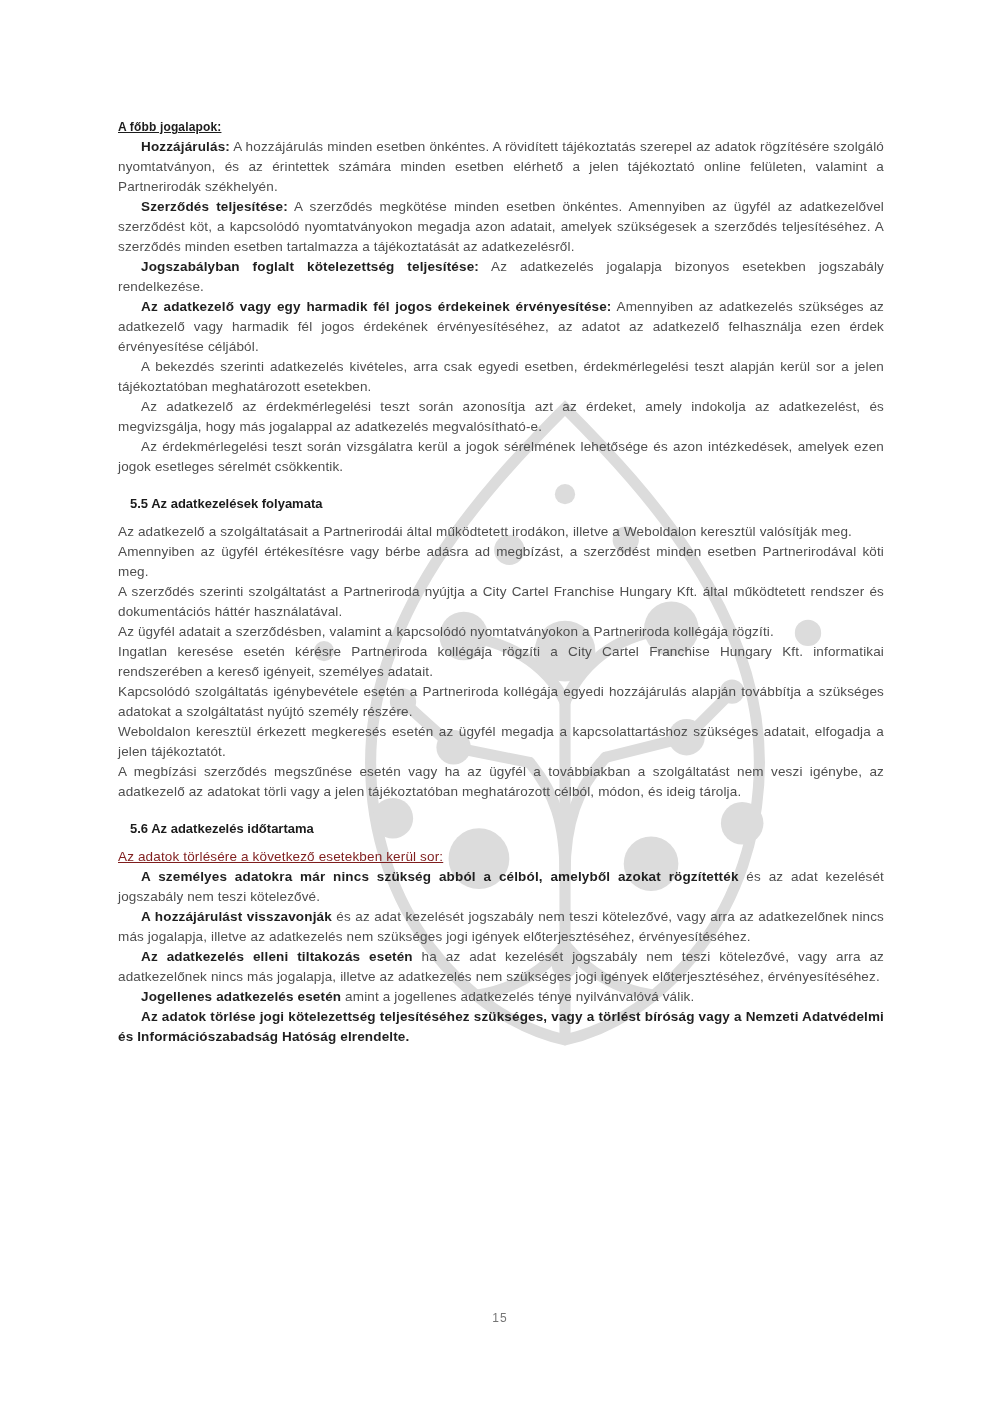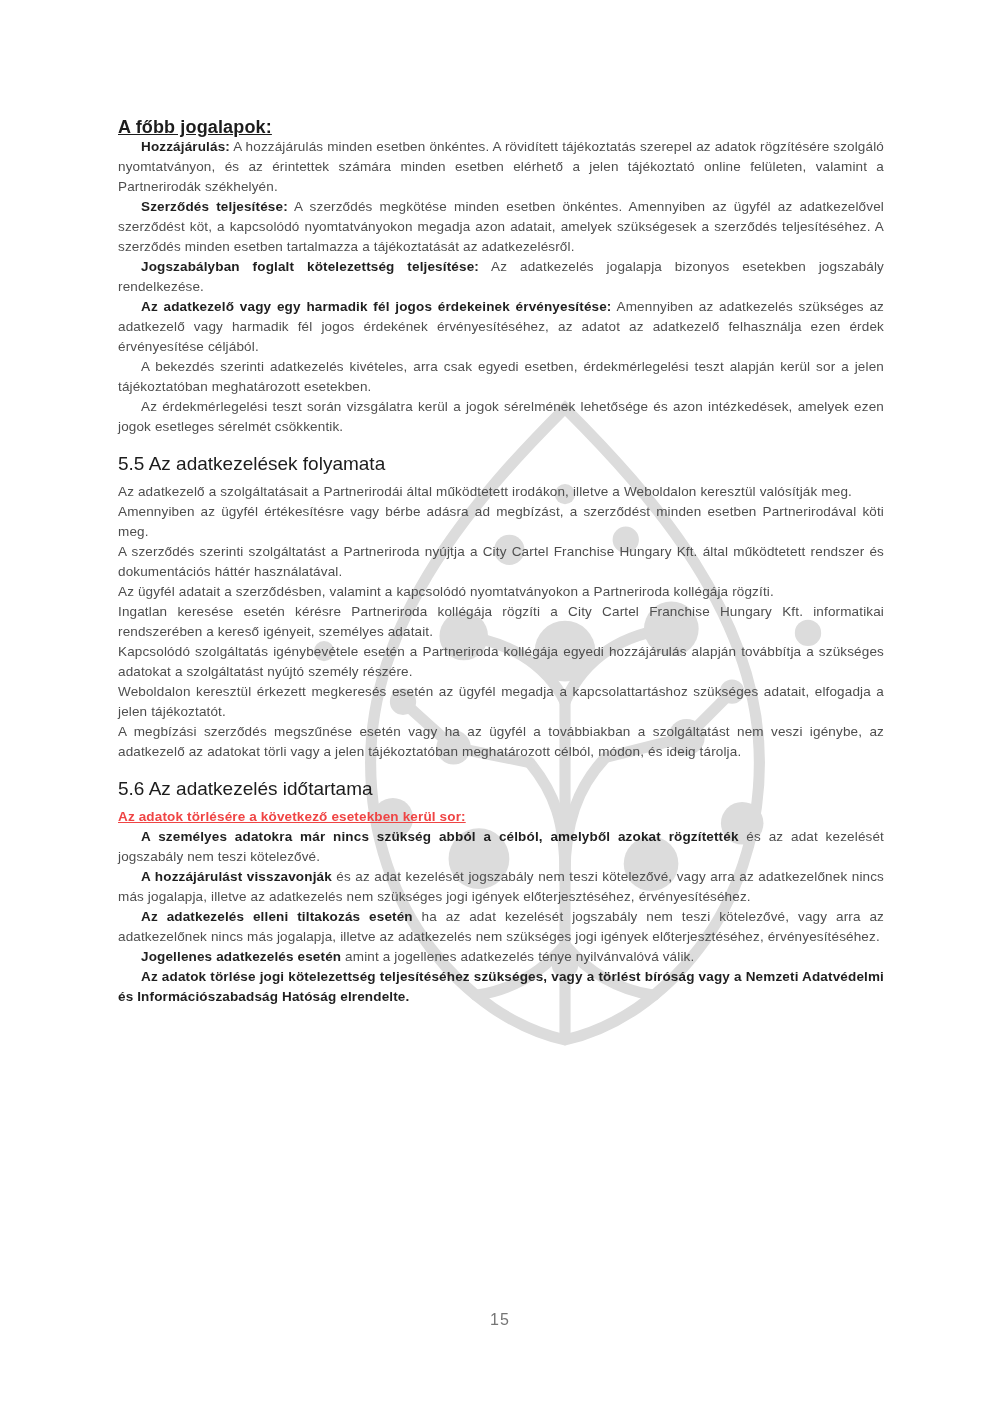--- a/index.html
+++ b/index.html
@@ -11,33 +11,33 @@
   .page{position:absolute;inset:0;overflow:hidden;background:#ffffff;}
   .watermark{position:absolute;left:300px;top:398px;width:530px;height:648px;z-index:0;}
   .content{
     position:absolute;left:118px;top:117px;width:766px;z-index:1;
     font-size:13.5px;line-height:20px;color:#4e4e4e;text-align:justify;
     letter-spacing:0.15px;
   }
   .content p{margin:0;}
   .content b{color:#1f1f1f;font-weight:bold;margin-left:23px;}
   .intro-head{
-    font-size:18px;font-weight:bold;color:#1c1c1c;text-decoration:underline;
+    font-size:12px;font-weight:bold;color:#1c1c1c;text-decoration:underline;
     margin:0 0 1px 0;text-align:left;
   }
   h2.section{
-    font-size:19px;line-height:24px;font-weight:normal;color:#1c1c1c;
-    margin:15px 0 6px 0;text-align:left;letter-spacing:0;
+    font-size:13px;line-height:24px;font-weight:bold;color:#1c1c1c;
+    margin:15px 0 6px 12px;text-align:left;letter-spacing:0;
   }
   .list-head{
-    font-weight:bold;color:#ef4444;text-decoration:underline;
+    font-weight:normal;color:#7f1d1d;text-decoration:underline;
   }
   .page-number{
     position:absolute;top:1311px;left:0;width:100%;text-align:center;
-    font-size:16px;color:#757575;z-index:1;letter-spacing:1px;
+    font-size:12px;color:#757575;z-index:1;letter-spacing:1px;
   }
 </style>
 </head>
 <body>
 
 <div class="page">
 
   <svg class="watermark" viewBox="0 0 520 640" aria-hidden="true">
     <g stroke="#dcdcdc" stroke-width="11" stroke-linecap="round" fill="none">
       <path d="M260,10 C175,95 68,215 68,360 C68,505 162,612 260,634 C358,612 452,505 452,360 C452,215 345,95 260,10 Z"></path>
@@ -77,20 +77,21 @@
 
   <div class="content">
 
     <p class="intro-head">A főbb jogalapok:</p>
 
     <p><b>Hozzájárulás:</b><span> A hozzájárulás minden esetben önkéntes. A rövidített tájékoztatás szerepel az adatok rögzítésére szolgáló nyomtatványon, és az érintettek számára minden esetben elérhető a jelen tájékoztató online felületen, valamint a Partnerirodák székhelyén.</span></p>
     <p><b>Szerződés teljesítése:</b><span> A szerződés megkötése minden esetben önkéntes. Amennyiben az ügyfél az adatkezelővel szerződést köt, a kapcsolódó nyomtatványokon megadja azon adatait, amelyek szükségesek a szerződés teljesítéséhez. A szerződés minden esetben tartalmazza a tájékoztatását az adatkezelésről.</span></p>
     <p><b>Jogszabályban foglalt kötelezettség teljesítése:</b><span> Az adatkezelés jogalapja bizonyos esetekben jogszabály rendelkezése.</span></p>
     <p><b>Az adatkezelő vagy egy harmadik fél jogos érdekeinek érvényesítése:</b><span> Amennyiben az adatkezelés szükséges az adatkezelő vagy harmadik fél jogos érdekének érvényesítéséhez, az adatot az adatkezelő felhasználja ezen érdek érvényesítése céljából.</span></p>
     <p><b></b><span>A bekezdés szerinti adatkezelés kivételes, arra csak egyedi esetben, érdekmérlegelési teszt alapján kerül sor a jelen tájékoztatóban meghatározott esetekben.</span></p>
+    <p><b></b><span>Az adatkezelő az érdekmérlegelési teszt során azonosítja azt az érdeket, amely indokolja az adatkezelést, és megvizsgálja, hogy más jogalappal az adatkezelés megvalósítható-e.</span></p>
     <p><b></b><span>Az érdekmérlegelési teszt során vizsgálatra kerül a jogok sérelmének lehetősége és azon intézkedések, amelyek ezen jogok esetleges sérelmét csökkentik.</span></p>
 
     <h2 class="section">5.5 Az adatkezelések folyamata</h2>
 
     <p>Az adatkezelő a szolgáltatásait a Partnerirodái által működtetett irodákon, illetve a Weboldalon keresztül valósítják meg.</p>
     <p>Amennyiben az ügyfél értékesítésre vagy bérbe adásra ad megbízást, a szerződést minden esetben Partnerirodával köti meg.</p>
     <p>A szerződés szerinti szolgáltatást a Partneriroda nyújtja a City Cartel Franchise Hungary Kft. által működtetett rendszer és dokumentációs háttér használatával.</p>
     <p>Az ügyfél adatait a szerződésben, valamint a kapcsolódó nyomtatványokon a Partneriroda kollégája rögzíti.</p>
     <p>Ingatlan keresése esetén kérésre Partneriroda kollégája rögzíti a City Cartel Franchise Hungary Kft. informatikai rendszerében a kereső igényeit, személyes adatait.</p>
     <p>Kapcsolódó szolgáltatás igénybevétele esetén a Partneriroda kollégája egyedi hozzájárulás alapján továbbítja a szükséges adatokat a szolgáltatást nyújtó személy részére.</p>

